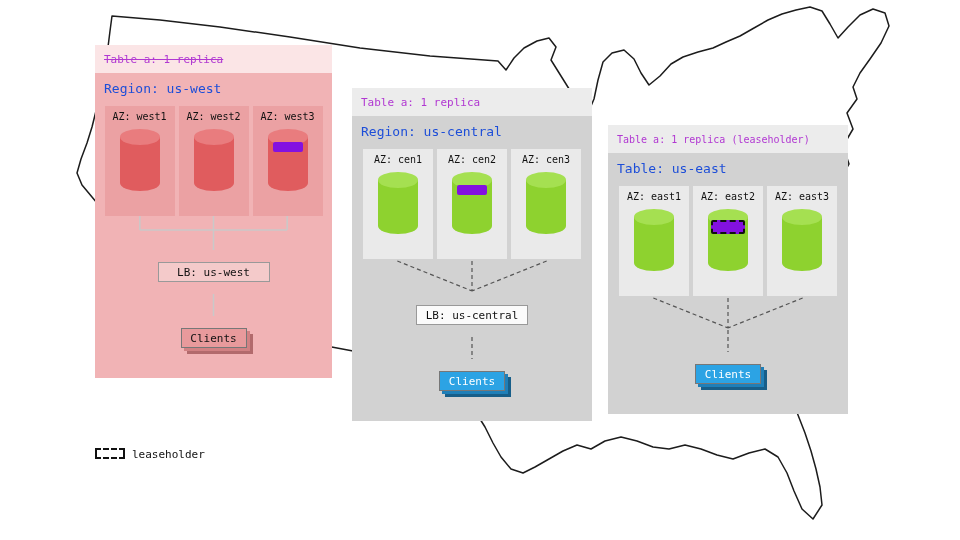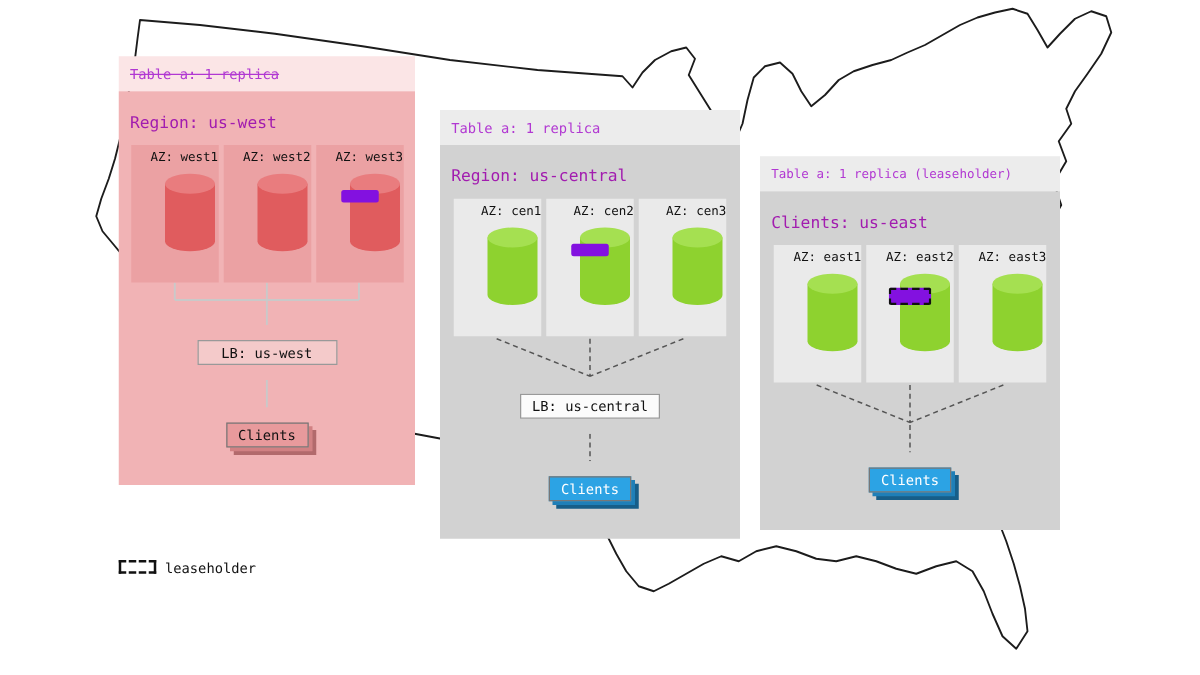--- a/index.html
+++ b/index.html
@@ -17,24 +17,24 @@
                  font-size:11px; color:var(--purple_text); white-space:nowrap; }
   .card.east .card-header { font-size:10px; }
   .card.west .card-header { background:var(--west_header); }
   .card.gray .card-header { background:var(--gray_header); }
   .card.west .table-label { text-decoration:line-through; }
 
   .card-body { padding:8px 9px 0; }
   .card.west .card-body { background:var(--west_body); }
   .card.gray .card-body { background:var(--gray_body); }
 
-  .region-title { font-size:13px; margin:10px 0 10px; color:#a21caf; }
+  .region-title { font-size:13px; margin:0 0 10px; color:#1d4ed8; }
 
   .az-row { display:flex; gap:4px; justify-content:center; }
-  .az-box { width:70px; height:110px; position:relative; text-align:right; padding-top:5px; }
+  .az-box { width:70px; height:110px; position:relative; text-align:center; padding-top:5px; }
   .card.west .az-box { background:var(--west_az); }
   .card.gray .az-box { background:var(--gray_az); }
   .az-label { font-size:10px; color:#111; }
   .cyl { margin-top:6px; }
   .card.west .cyl-body { fill:var(--west_cylinder); }
   .card.west .cyl-top  { fill:var(--west_cylinder_top); }
   .card.gray .cyl-body { fill:var(--green_cylinder); }
   .card.gray .cyl-top  { fill:var(--green_cylinder_top); }
 
   .marker { position:absolute; left:50%; transform:translateX(-50%); top:36px;
@@ -159,21 +159,21 @@
     <div class="clients-box">Clients</div>
     <div class="bottom-pad"></div>
   </div>
 </section>
 
 <section class="card gray east" style="left:608px; top:125px; width:240px;">
   <header class="card-header">
     <span class="table-label">Table a: 1 replica (leaseholder)</span>
   </header>
   <div class="card-body">
-    <div class="region-title">Clients: us-east</div>
+    <div class="region-title">Table: us-east</div>
     <div class="az-row">
       <div class="az-box">
         <div class="az-label">AZ: east1</div>
         <svg class="cyl" width="46" height="64" viewBox="0 0 46 64">
           <path class="cyl-body" d="M3 9 V55 A20 8 0 0 0 43 55 V9 Z"></path>
           <ellipse class="cyl-top" cx="23" cy="9" rx="20" ry="8"></ellipse>
         </svg>
       </div>
       <div class="az-box">
         <div class="az-label">AZ: east2</div>

